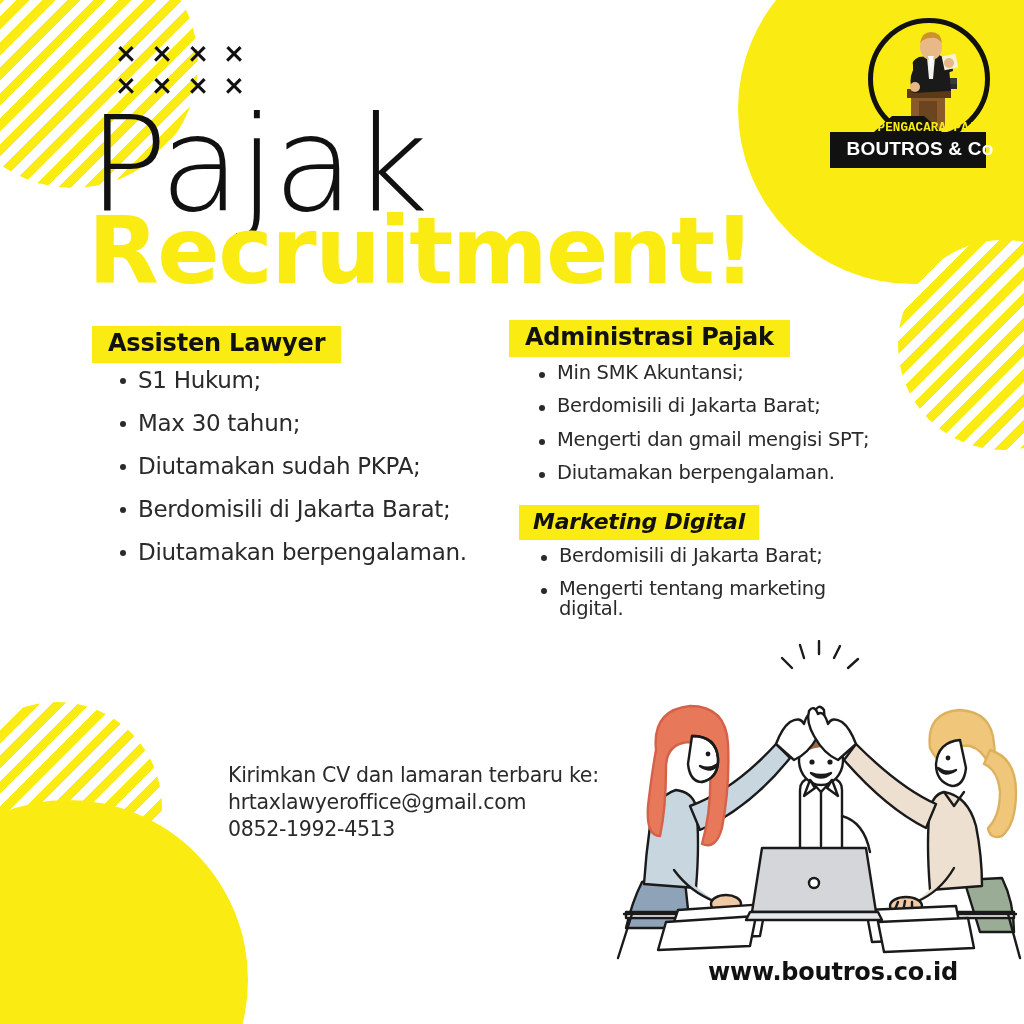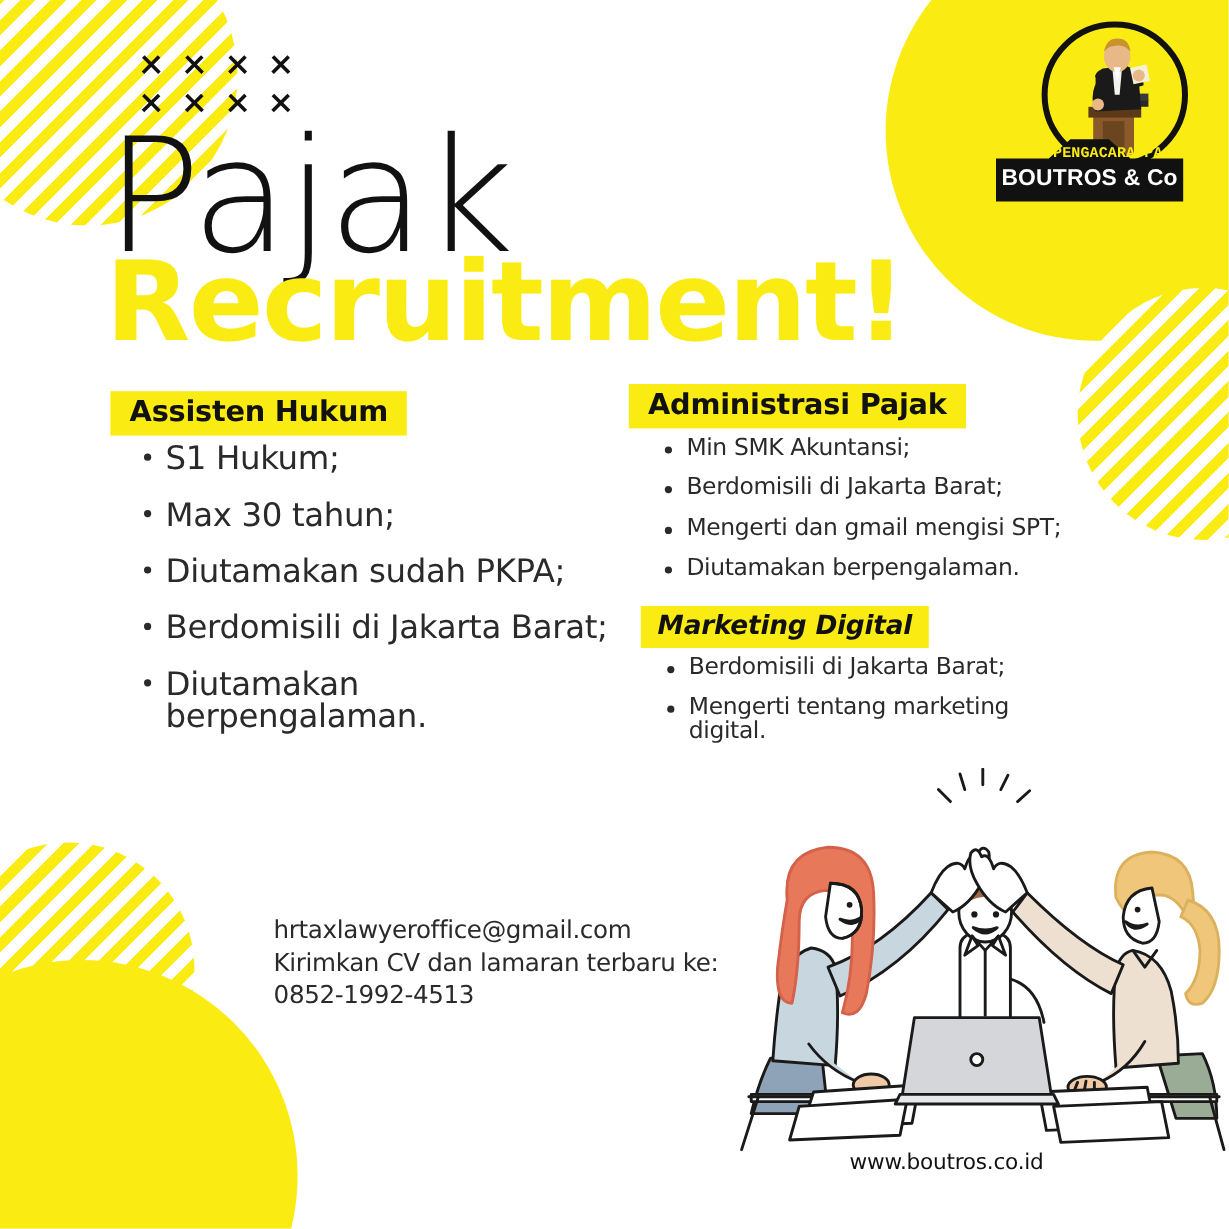--- a/index.html
+++ b/index.html
@@ -55,79 +55,80 @@
   .logo-figure{position:absolute;left:0;top:0;width:100%;height:100%;}
   .logo-banner{
     position:absolute;left:0;top:96px;width:172px;height:56px;
   }
   .logo-text1{
     position:absolute;left:0;top:103px;width:172px;text-align:center;
     color:#FAEC13;font-size:12.5px;font-weight:bold;letter-spacing:.1px;
     font-family:Liberation Mono, monospace;z-index:3;
   }
   .logo-text2{
-    position:absolute;left:0;top:120px;width:172px;text-align:center;
+    position:absolute;left:12px;top:120px;width:172px;text-align:center;
     color:#ffffff;font-size:19px;font-weight:bold;letter-spacing:.2px;
     font-family:"Liberation Sans",sans-serif;z-index:3;
   }
 
   
   .headline{position:absolute;left:88px;top:104px;}
   .h-open{
     font-size:132px;line-height:0.92;color:#111;font-weight:300;
     letter-spacing:-2px;font-family:"DejaVu Sans",sans-serif;
     margin:0;
   }
   .h-recruit{
     font-size:92px;line-height:0.9;color:#FAEC13;font-weight:bold;
     letter-spacing:-1.5px;font-family:"DejaVu Sans",sans-serif;
     margin:0;margin-top:-14px;
   }
 
   
   .col-left{position:absolute;left:92px;top:326px;width:420px;}
-  .col-right{position:absolute;left:524px;top:320px;width:380px;}
+  .col-right{position:absolute;left:509px;top:320px;width:380px;}
 
   .job{margin-bottom:10px;}
   .job-title{
     display:inline-block;background:#FAEC13;color:#111;
     font-size:24px;font-weight:bold;padding:5px 16px 6px 16px;
     line-height:1.08;letter-spacing:-.2px;
     font-family:"DejaVu Sans",sans-serif;
   }
   .job-title.small{font-size:22px;padding:5px 14px 6px 14px;font-style:italic;}
   .bullets{list-style:none;margin:6px 0 0 0;padding:0;}
   .bullets li{
     position:relative;padding-left:22px;color:#2a2a2a;
     font-size:22px;line-height:1.0;margin-bottom:16px;
     font-family:"DejaVu Sans",sans-serif;letter-spacing:-.3px;
   }
   .bullets li::before{
     content:"";position:absolute;left:4px;top:9px;
     width:6px;height:6px;border-radius:50%;background:#2a2a2a;
   }
   .col-left .bullets{margin-left:24px;}
-  .col-left .bullets li{font-size:27px;margin-bottom:20px;}
+  .col-left .bullets li{font-size:23px;margin-bottom:20px;}
   .col-right .bullets{margin-left:26px;}
   .col-right .bullets li{font-size:19.5px;margin-bottom:14px;}
   .col-right .job-mkt .bullets{margin-left:18px;}
 
   
   .contact{
     position:absolute;left:228px;top:762px;
     font-size:20.5px;line-height:1.32;color:#2a2a2a;
     font-family:"DejaVu Sans",sans-serif;letter-spacing:-.3px;
   }
   .contact div{white-space:nowrap;}
 
   
   .website{
     position:absolute;left:708px;top:958px;
-    font-size:18px;color:#111;letter-spacing:-.2px;
+    font-size:24px;color:#111;letter-spacing:-.2px;
     font-family:"DejaVu Sans",sans-serif;
+    font-weight:bold;
   }
 
   
   .illus{position:absolute;left:604px;top:640px;width:420px;height:325px;}
 </style>
 </head>
 <body>
 
 <div class="poster">
 
@@ -184,21 +185,21 @@
     <div class="logo-text2">BOUTROS &amp; Co</div>
   </div>
 
   <div class="headline">
     <div class="h-open">Pajak</div>
     <div class="h-recruit">Recruitment!</div>
   </div>
 
   <div class="col-left">
     <div class="job">
-      <div class="job-title">Assisten Hukum</div>
+      <div class="job-title">Assisten Lawyer</div>
       <ul class="bullets">
         <li>S1 Hukum;</li>
         <li>Max 30 tahun;</li>
         <li>Diutamakan sudah PKPA;</li>
         <li>Berdomisili di Jakarta Barat;</li>
         <li>Diutamakan berpengalaman.</li>
       </ul>
     </div>
   </div>
 
@@ -215,22 +216,22 @@
     <div class="job job-mkt" style="margin-top:22px;margin-left:10px;">
       <div class="job-title small">Marketing Digital</div>
       <ul class="bullets">
         <li>Berdomisili di Jakarta Barat;</li>
         <li>Mengerti tentang marketing digital.</li>
       </ul>
     </div>
   </div>
 
   <div class="contact">
+    <div>Kirimkan CV dan lamaran terbaru ke:</div>
     <div>hrtaxlawyeroffice@gmail.com</div>
-    <div>Kirimkan CV dan lamaran terbaru ke:</div>
     <div>0852-1992-4513</div>
   </div>
 
   <div class="website">www.boutros.co.id</div>
 
   <svg class="illus" viewBox="0 0 420 325">
     <g fill="none" stroke="#1a1a1a" stroke-width="2.4" stroke-linecap="round" stroke-linejoin="round">
 
       <line x1="200" y1="18" x2="196" y2="5"></line>
       <line x1="215" y1="14" x2="215" y2="1"></line>

